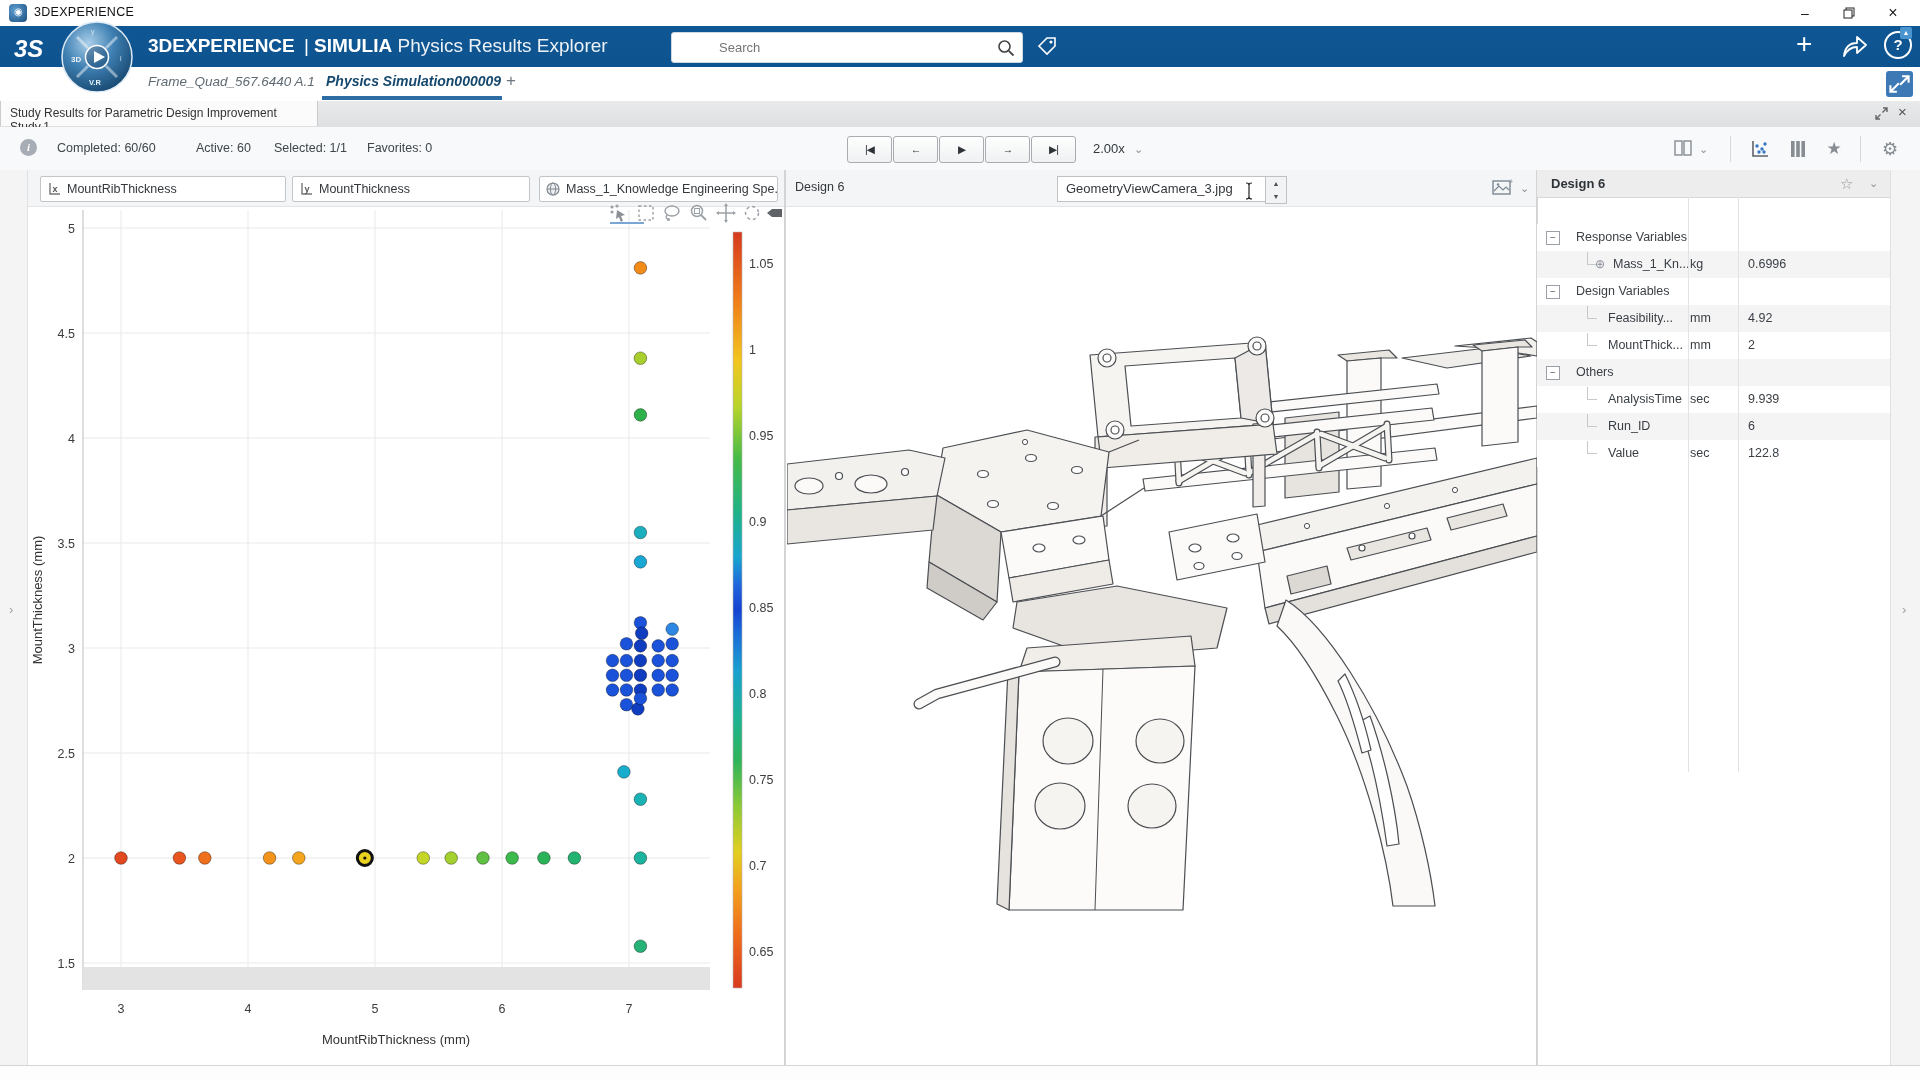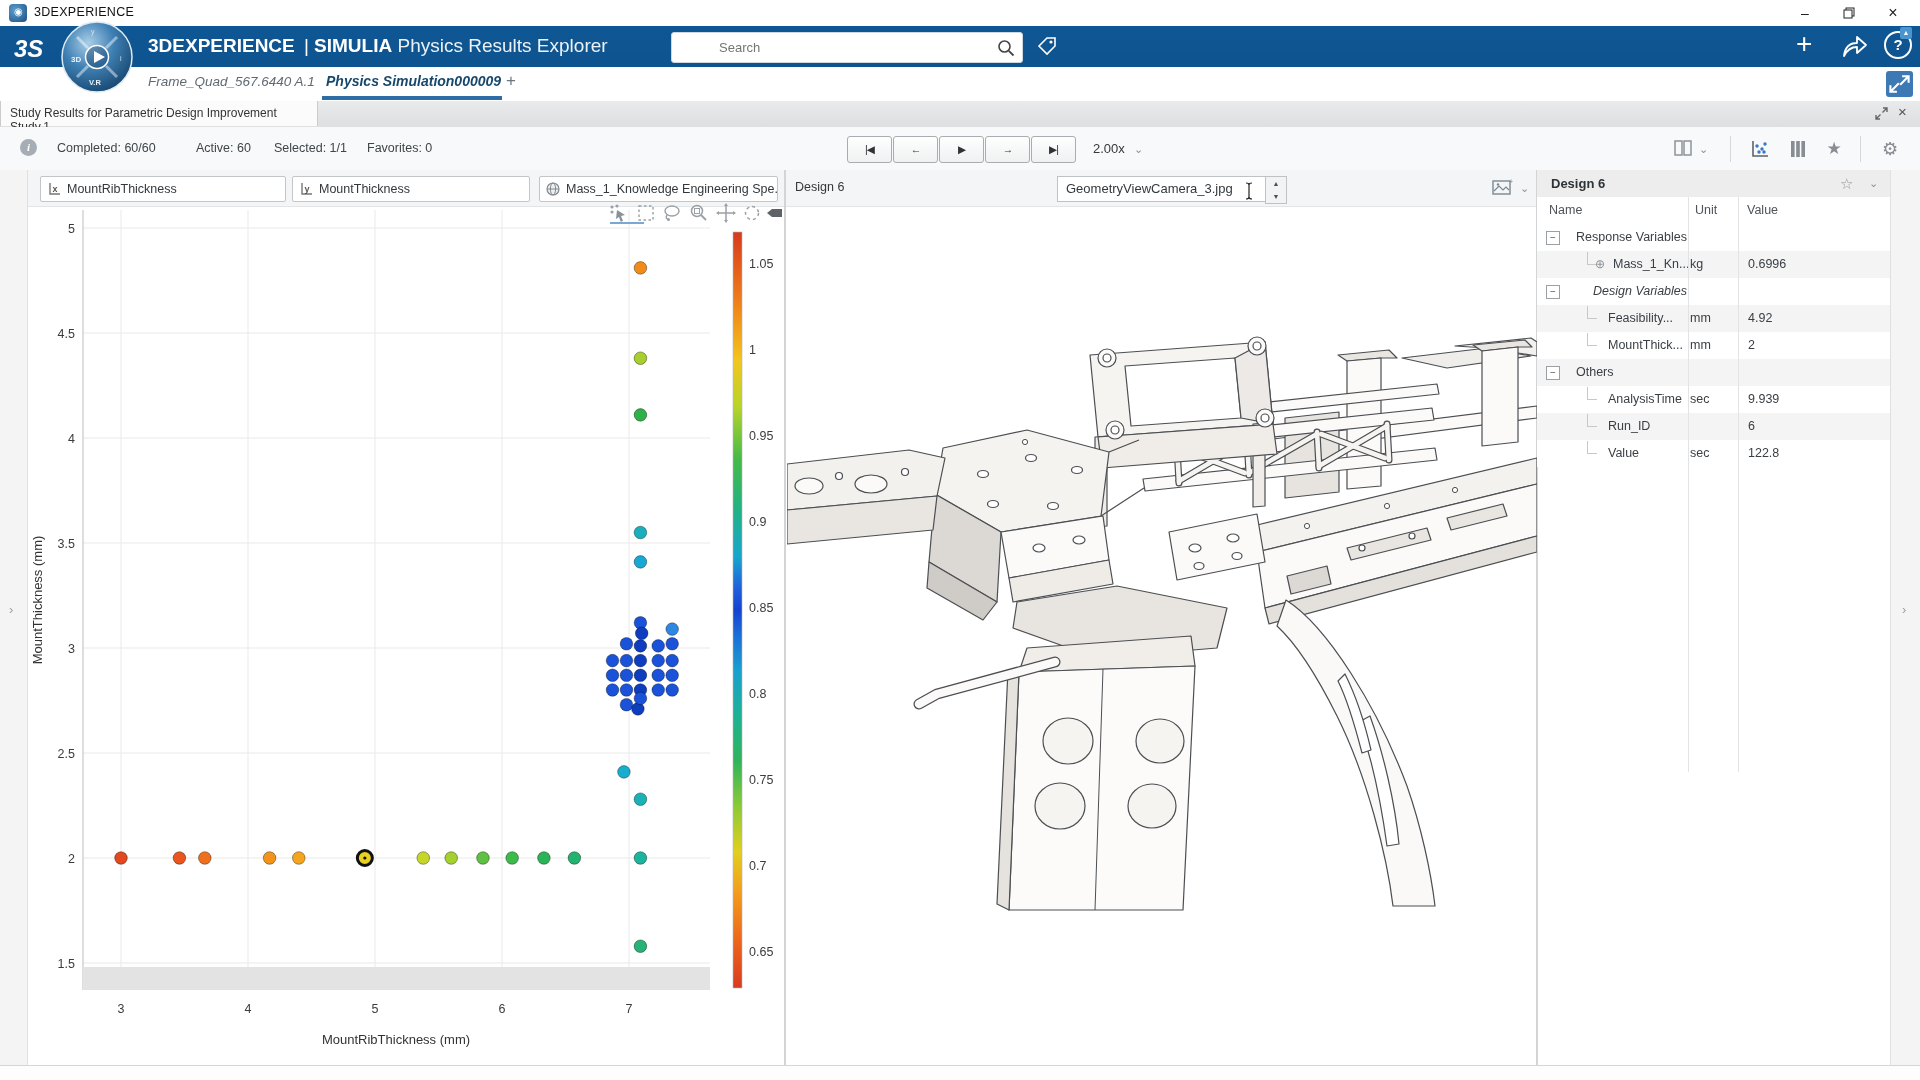--- a/index.html
+++ b/index.html
@@ -551,42 +551,37 @@
         <circle cx="668" cy="294" r="2.6"></circle>
         <circle cx="238" cy="246" r="2.6"></circle>
     </g>
   </svg>
 
   <div class="abs rp-header">
     <span class="rp-title">Design 6</span>
     <span class="abs" style="left:303px;top:5px;font-size:15px;color:#999;">☆</span>
     <span class="abs caret" style="left:332px;top:7px;">⌄</span>
   </div>
-  <div class="abs rp-colhdr">
-    <span style="left:12px;">Name</span>
-    <span style="left:158px;">Unit</span>
-    <span style="left:210px;">Value</span>
-  </div>
   <div id="rp-rows" class="abs rp-rows">
       <div class="drow" style="background: rgb(255, 255, 255);">
         <div class="grpbox">−</div>
         <span class="nm" style="left: 39px;">Response Variables</span>
         <span class="un"></span>
         <span class="vl"></span>
       </div>
       <div class="drow" style="background: rgb(244, 244, 245);">
         <div class="treeelb"></div>
         <span class="targico">⊕</span>
         <span class="nm" style="left: 76px;">Mass_1_Kn...</span>
         <span class="un">kg</span>
         <span class="vl">0.6996</span>
       </div>
       <div class="drow" style="background: rgb(255, 255, 255);">
         <div class="grpbox">−</div>
-        <span class="nm" style="left: 56px; font-style: italic;">Design Variables</span>
+        <span class="nm" style="left: 39px;">Design Variables</span>
         <span class="un"></span>
         <span class="vl"></span>
       </div>
       <div class="drow" style="background: rgb(244, 244, 245);">
         <div class="treeelb"></div>
         <span class="nm" style="left: 71px;">Feasibility...</span>
         <span class="un">mm</span>
         <span class="vl">4.92</span>
       </div>
       <div class="drow" style="background: rgb(255, 255, 255);">

